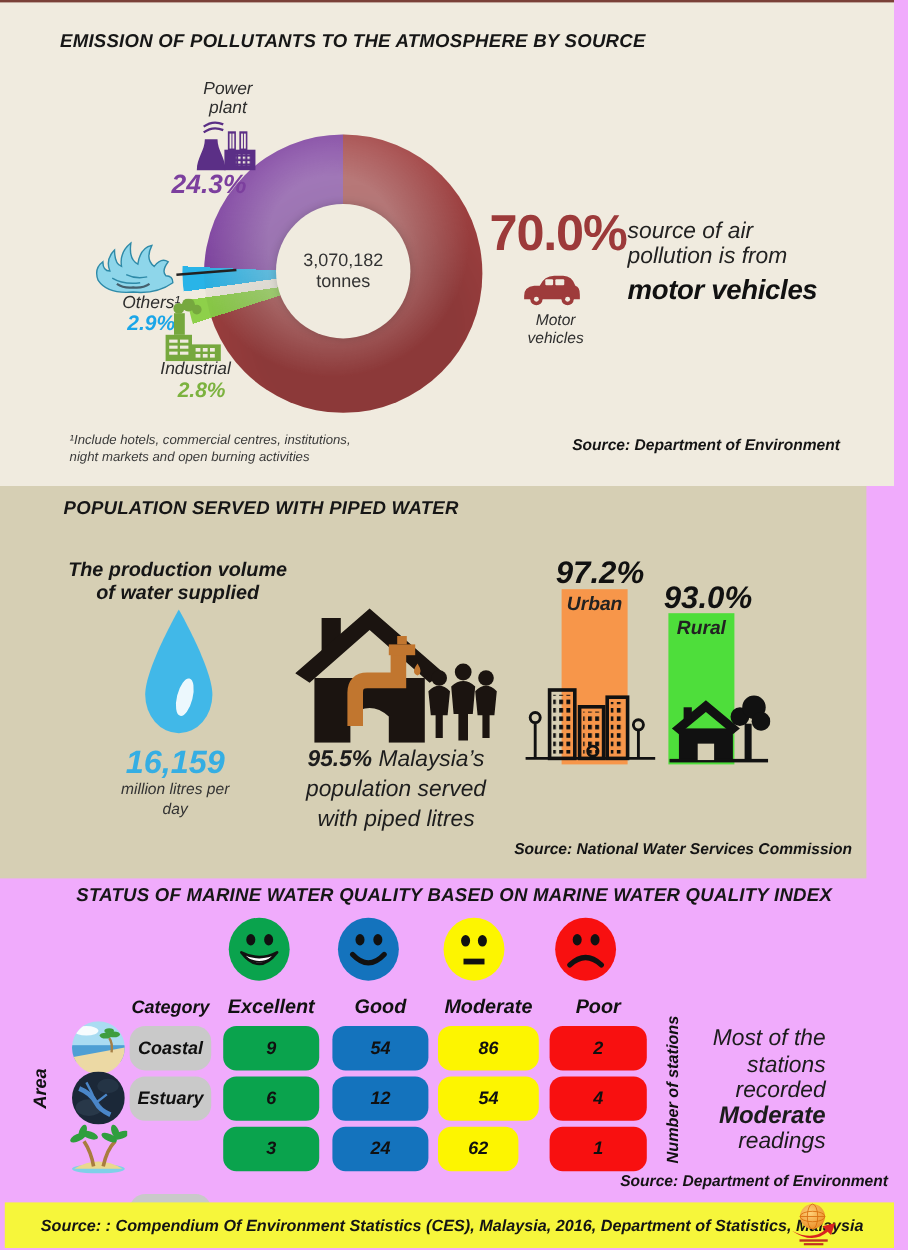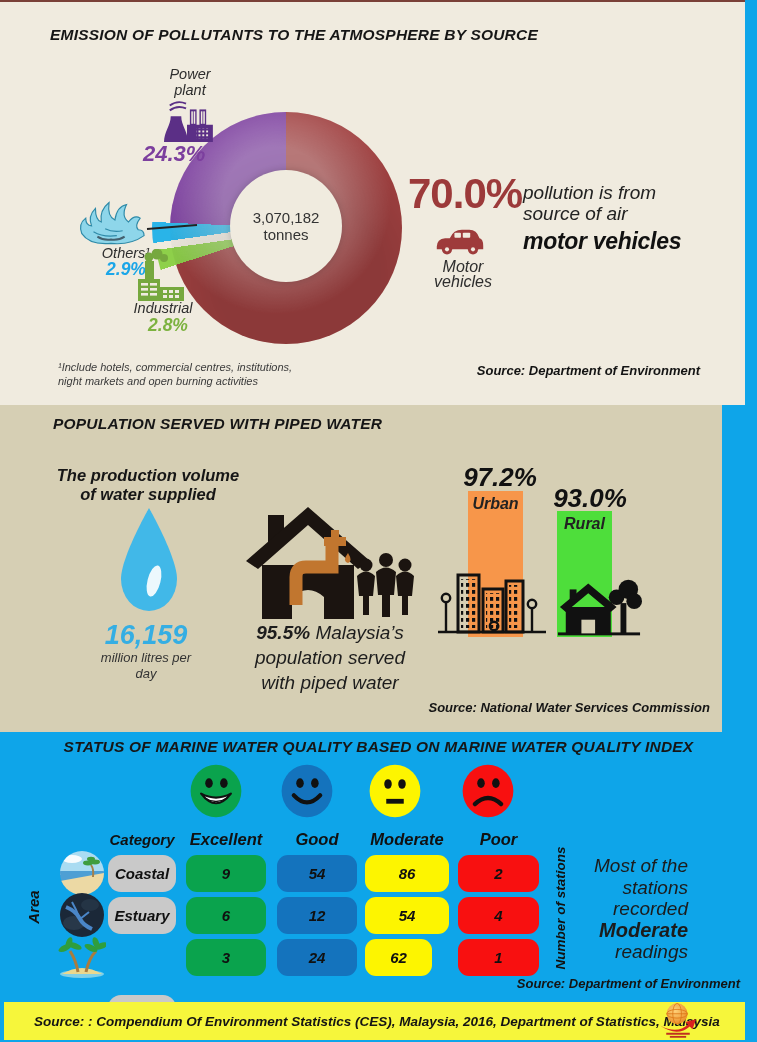--- a/index.html
+++ b/index.html
@@ -1,18 +1,18 @@
 <!DOCTYPE html>
 <html><head>
 <meta charset="utf-8">
 <style>
   * { margin:0; padding:0; box-sizing:border-box; }
   html,body { background:#9a9a9a; }
   body { font-family:"Liberation Sans", sans-serif; }
-  .page { position:relative; width:757px; height:1042px; background:#0ea5e9; overflow:hidden; margin:0 auto; }
+  .page { position:relative; width:757px; height:1042px; background:#f0abfc; overflow:hidden; margin:0 auto; }
   .abs { position:absolute; }
   .bi { font-weight:bold; font-style:italic; }
   .b  { font-weight:bold; }
   .ctr { text-align:center; }
   .rgt { text-align:right; }
 
   
   .sec1 { position:absolute; left:0; top:0; width:745px; height:405px; background:#f0ebdf; }
   .topline { position:absolute; left:0; top:0; width:745px; height:2px; background:#7a4038; }
   .sec-title { font-size:15.5px; font-weight:bold; font-style:italic; color:#161616; letter-spacing:.2px; white-space:nowrap; }
@@ -23,21 +23,21 @@
   .donut-hole { position:absolute; left:60px; top:58px; width:112px; height:112px; border-radius:50%;
                 background:#f0ebdf; display:flex; flex-direction:column; align-items:center; justify-content:center;
                 font-size:15px; color:#333; box-shadow:0 0 7px rgba(0,0,0,.18); }
   .lbl { color:#2e2e2e; font-style:italic; font-size:14.5px; line-height:16px; }
   .pct-purple { color:#7c3f9e; font-size:22px; }
   .pct-blue   { color:#1ba6e8; font-size:17.5px; }
   .pct-green  { color:#7cb23f; font-size:17.5px; }
   .headline-pct { color:#9c3a3a; font-weight:bold; font-size:42px; letter-spacing:-1px; }
   .headline-txt { color:#222; font-style:italic; font-size:19px; line-height:20.5px; }
   .headline-strong { color:#111; font-weight:bold; font-style:italic; font-size:23px; margin-top:4px; letter-spacing:-.3px; }
-  .small-lbl { color:#2e2e2e; font-style:italic; font-size:16px; line-height:15px; }
+  .small-lbl { color:#2e2e2e; font-style:italic; font-size:13px; line-height:15px; }
   .footnote { color:#3a3a3a; font-style:italic; font-size:11px; line-height:13.5px; }
   .source-line { color:#141414; font-weight:bold; font-style:italic; font-size:13px; }
 
   
   .sec2 { position:absolute; left:0; top:405px; width:722px; height:327px; background:#d6cfb4; }
   .prod-txt { font-size:16.5px; font-weight:bold; font-style:italic; color:#161616; line-height:19px; }
   .vol-val { color:#35aee3; font-weight:bold; font-style:italic; font-size:27px; }
   .vol-unit { color:#333; font-style:italic; font-size:13px; line-height:16px; }
   .served { color:#1d1d1d; font-style:italic; font-size:19px; line-height:25px; }
   .bar-pct { color:#111; font-weight:bold; font-style:italic; font-size:26px; white-space:nowrap; }
@@ -148,22 +148,22 @@
         <rect x="33" y="46" width="4" height="3"></rect>
           <rect x="39" y="46" width="4" height="3"></rect>
           <rect x="45" y="46" width="4" height="3"></rect>
       </g>
     </svg>
     <div class="abs lbl ctr" style="left:123px; top:300px; width:80px;font-style:italic;">Industrial</div>
     <div class="abs bi pct-green ctr" style="left:128px; top:315px; width:80px;">2.8%</div>
 
     <div class="abs headline-pct" style="left:408px; top:170px;">70.0%</div>
     <div class="abs" style="left:523px; top:183px; width:190px;">
+      <div class="headline-txt">source of air</div>
       <div class="headline-txt">pollution is from</div>
-      <div class="headline-txt">source of air</div>
       <div class="headline-strong">motor vehicles</div>
     </div>
     <svg class="abs" style="left:434px; top:224px;" width="52" height="34" viewBox="0 0 56 36">
       <path d="M3,24 Q3,16 12,15 L17,15 Q21,6 30,6 L38,6 Q46,6 49,15 Q53,16 53,23 L53,27 L3,27 Z" fill="#9e3b3b"></path>
       <rect x="22" y="9" width="7" height="5.5" rx="1" fill="#f0ebdf"></rect>
       <rect x="31" y="9" width="8" height="5.5" rx="1" fill="#f0ebdf"></rect>
       <circle cx="14" cy="27" r="5.5" fill="#9e3b3b"></circle>
         <circle cx="14" cy="27" r="2.2" fill="#f0ebdf"></circle>
       <circle cx="42" cy="27" r="5.5" fill="#9e3b3b"></circle>
         <circle cx="42" cy="27" r="2.2" fill="#f0ebdf"></circle>
@@ -213,21 +213,21 @@
         <path d="M111,73 Q120,64 129,73 L127,93 L123,93 L123,112 L117,112 L117,93 L113,93 Z"></path>
         <circle cx="140" cy="57" r="7"></circle>
         <path d="M130,69 Q140,60 150,69 L148,92 L144,92 L144,114 L136,114 L136,92 L132,92 Z"></path>
         <circle cx="159" cy="62" r="6.5"></circle>
         <path d="M150,73 Q159,64 168,73 L166,93 L162,93 L162,112 L156,112 L156,93 L152,93 Z"></path>
       </g>
     </svg>
     <div class="abs served ctr" style="left:233px; top:215px; width:194px;">
       <div><span class="bi">95.5%</span><span> Malaysia’s</span></div>
       <div>population served</div>
-      <div>with piped water</div>
+      <div>with piped litres</div>
     </div>
 
     <div class="abs bar-pct ctr" style="left:450px; top:57px; width:100px;">97.2%</div>
     <div class="bar bar-urban" style="left:468px; top:86px; height:146px;">
       <div class="bar-lbl">Urban</div>
     </div>
     <svg class="abs" style="left:436px; top:164px;" width="112" height="66" viewBox="0 0 112 66">
       <defs>
           <pattern id="winA" width="6" height="7" patternUnits="userSpaceOnUse">
             <rect width="3.2" height="3.8" fill="#111"></rect>

